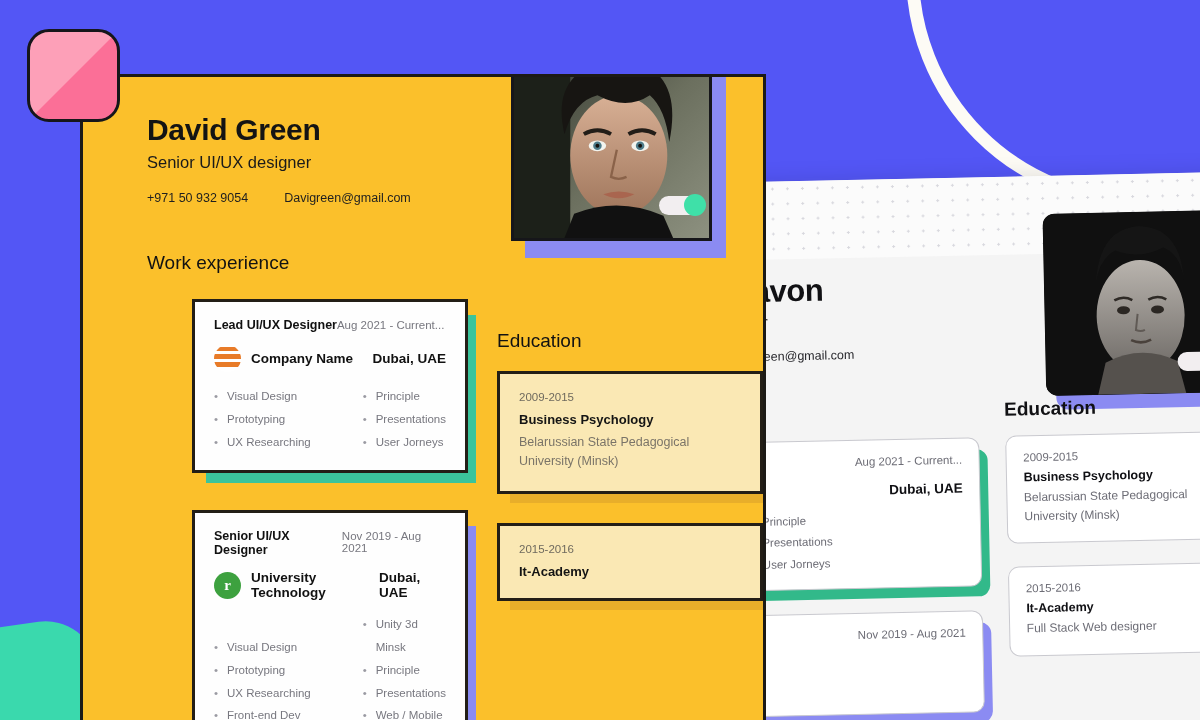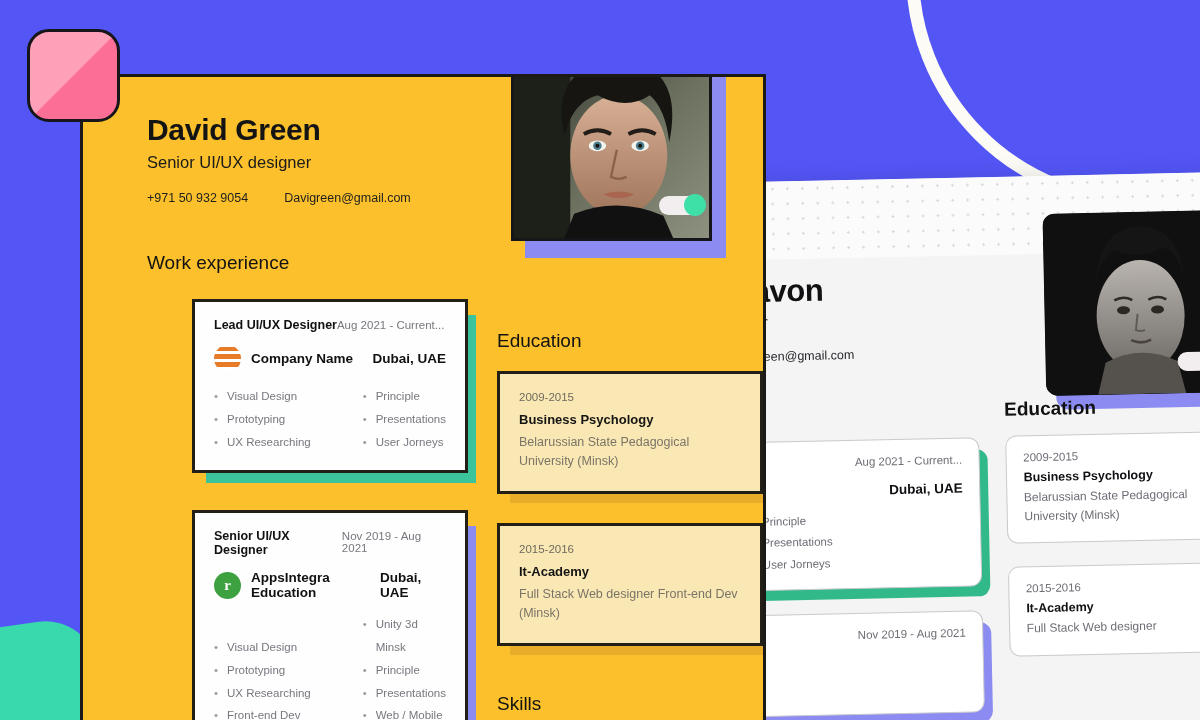--- a/index.html
+++ b/index.html
@@ -390,21 +390,21 @@
           </div>
 
           <div class="wcard sh-purple">
             <div class="wrow">
               <span class="wtitle">Senior UI/UX Designer</span>
               <span class="wdate">Nov 2019 - Aug 2021</span>
             </div>
             <div class="wrow2">
               <div class="wco">
                 <span class="logo-green">r</span>
-                <span class="wco-name">AppsIntegra Education</span>
+                <span class="wco-name">University Technology</span>
               </div>
               <span class="wloc">Dubai, UAE</span>
             </div>
             <div class="wbullets">
               <ul class="wb-col1">
                 <li>Visual Design</li>
                 <li>Prototyping</li>
                 <li>UX Researching</li>
                 <li>Front-end Dev</li>
               </ul>
@@ -425,25 +425,23 @@
 
           <div class="ecard">
             <div class="eyear">2009-2015</div>
             <div class="etitle">Business Psychology</div>
             <div class="esub">Belarussian State Pedagogical University (Minsk)</div>
           </div>
 
           <div class="ecard" style="margin-top:29px">
             <div class="eyear">2015-2016</div>
             <div class="etitle">It-Academy</div>
-            <div class="esub">Full Stack Web designer Front-end Dev (Minsk)</div>
           </div>
 
           <div class="sect-gap"></div>
-          <div class="fg-h2">Skills</div>
           <div style="height:19px"></div>
 
         </div>
       </div>
 
     </div>
   </div>
 
   <div class="deco-pink-square"></div>
 

